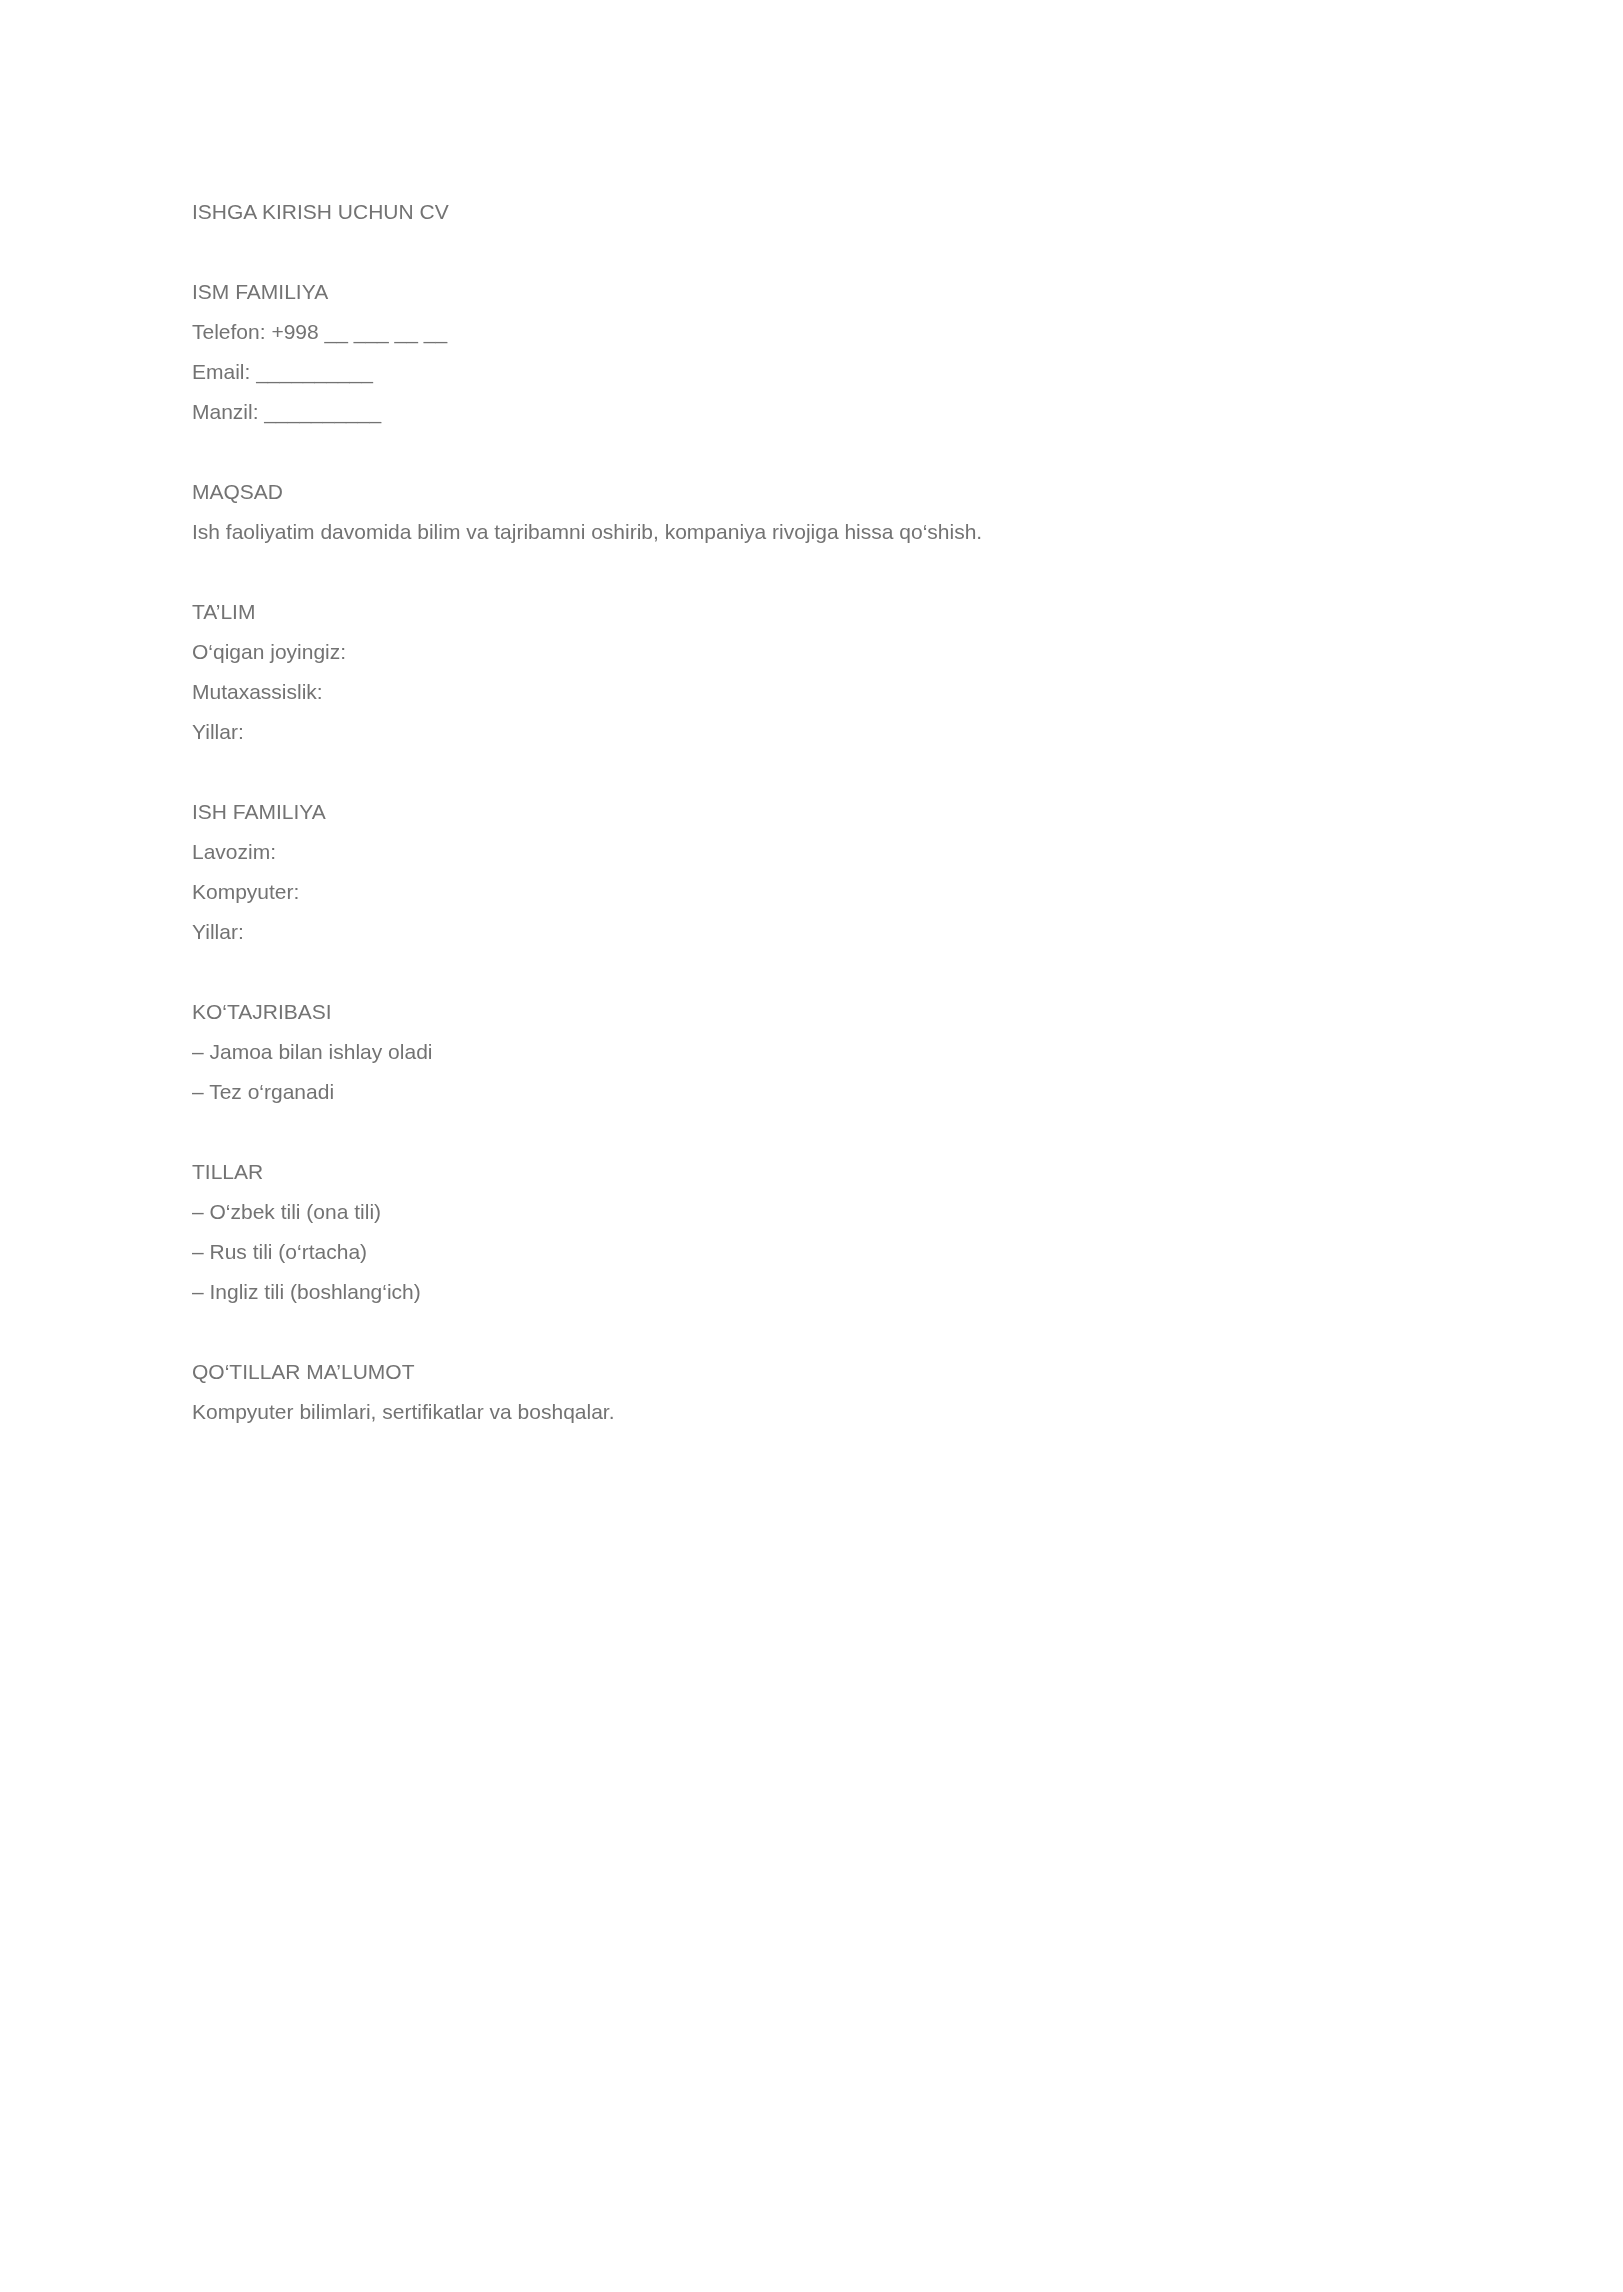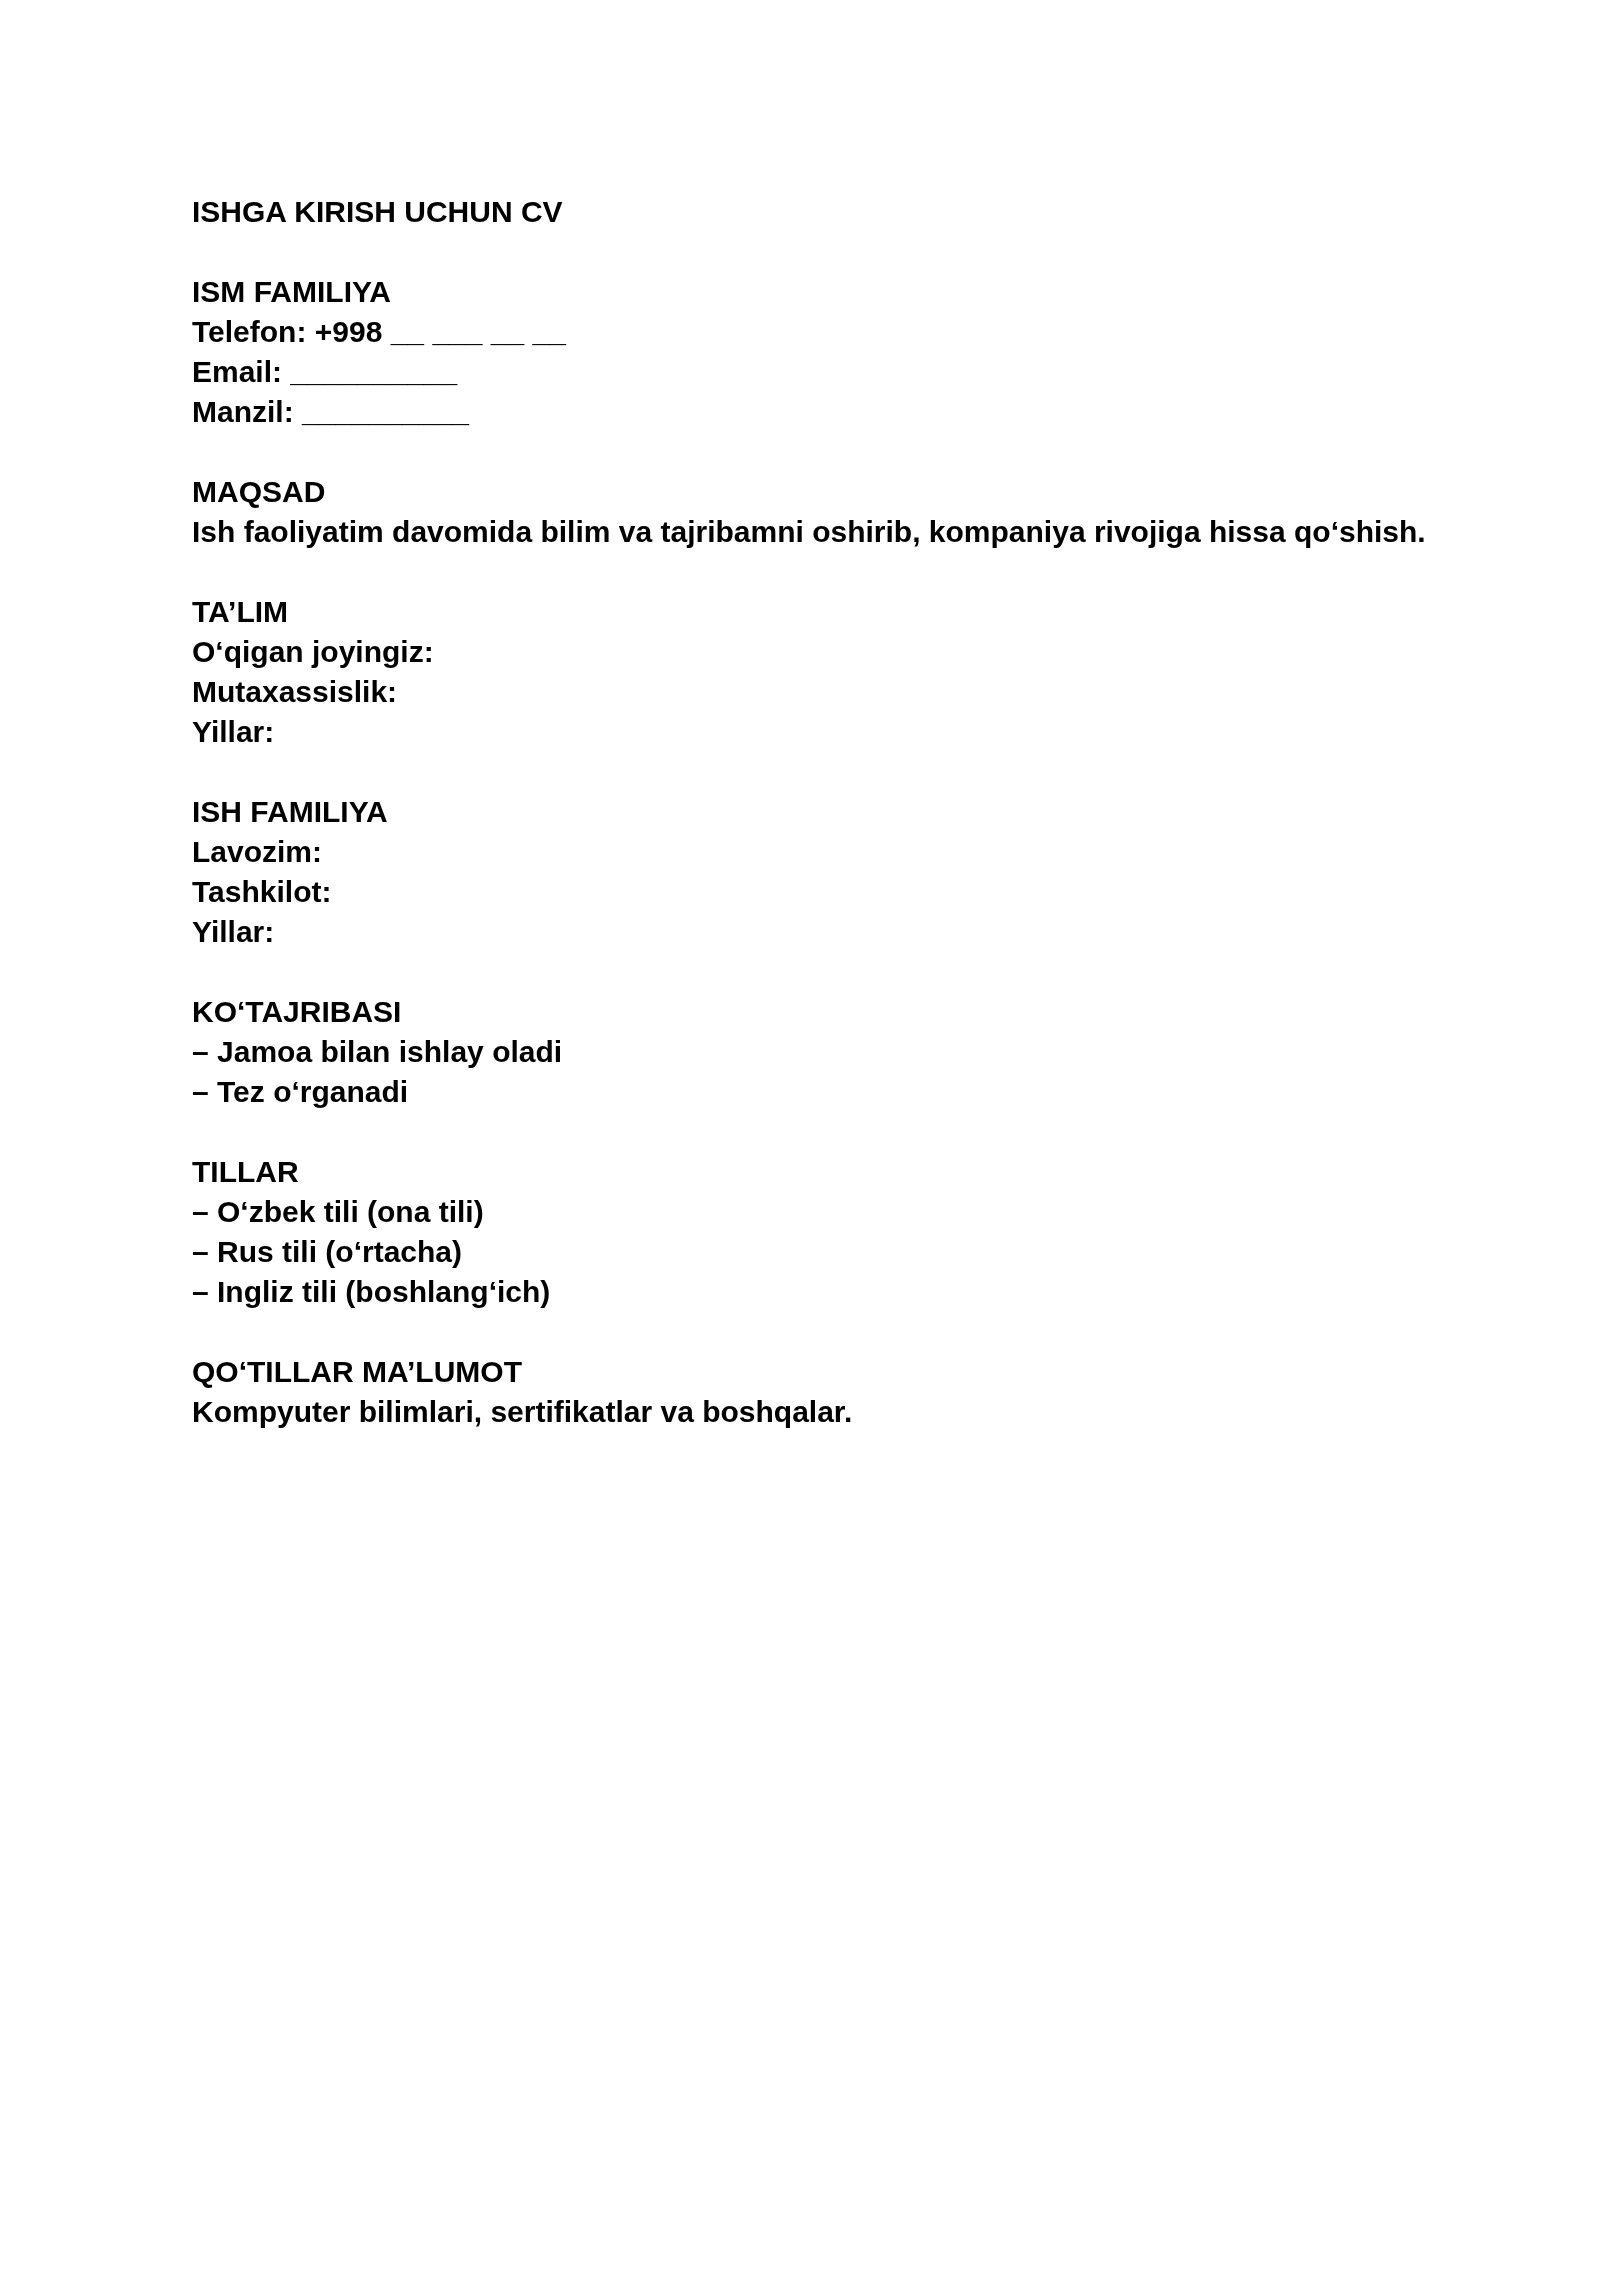--- a/index.html
+++ b/index.html
@@ -13,24 +13,23 @@
     height: 2293px;
     background: #ffffff;
     overflow: hidden;
   }
   .doc-content {
     position: absolute;
     left: 192px;
     top: 192px;
     width: 1245px;
     font-family: "Liberation Sans", sans-serif;
-    font-size: 30px;
+    font-size: 21px;
     line-height: 40px;
-    color: #000000;
-    font-weight: bold;
+    color: #737373;
     -webkit-font-smoothing: antialiased;
   }
   .section {
     margin: 0 0 40px 0;
   }
   .doc-line {
     white-space: pre-wrap;
     min-height: 40px;
   }
 </style>
@@ -54,21 +53,21 @@
       </div>
       <div class="section">
         <div class="doc-line">TA’LIM</div>
         <div class="doc-line">O‘qigan joyingiz:</div>
         <div class="doc-line">Mutaxassislik:</div>
         <div class="doc-line">Yillar:</div>
       </div>
       <div class="section">
         <div class="doc-line">ISH FAMILIYA</div>
         <div class="doc-line">Lavozim:</div>
-        <div class="doc-line">Tashkilot:</div>
+        <div class="doc-line">Kompyuter:</div>
         <div class="doc-line">Yillar:</div>
       </div>
       <div class="section">
         <div class="doc-line">KO‘TAJRIBASI</div>
         <div class="doc-line">– Jamoa bilan ishlay oladi</div>
         <div class="doc-line">– Tez o‘rganadi</div>
       </div>
       <div class="section">
         <div class="doc-line">TILLAR</div>
         <div class="doc-line">– O‘zbek tili (ona tili)</div>

